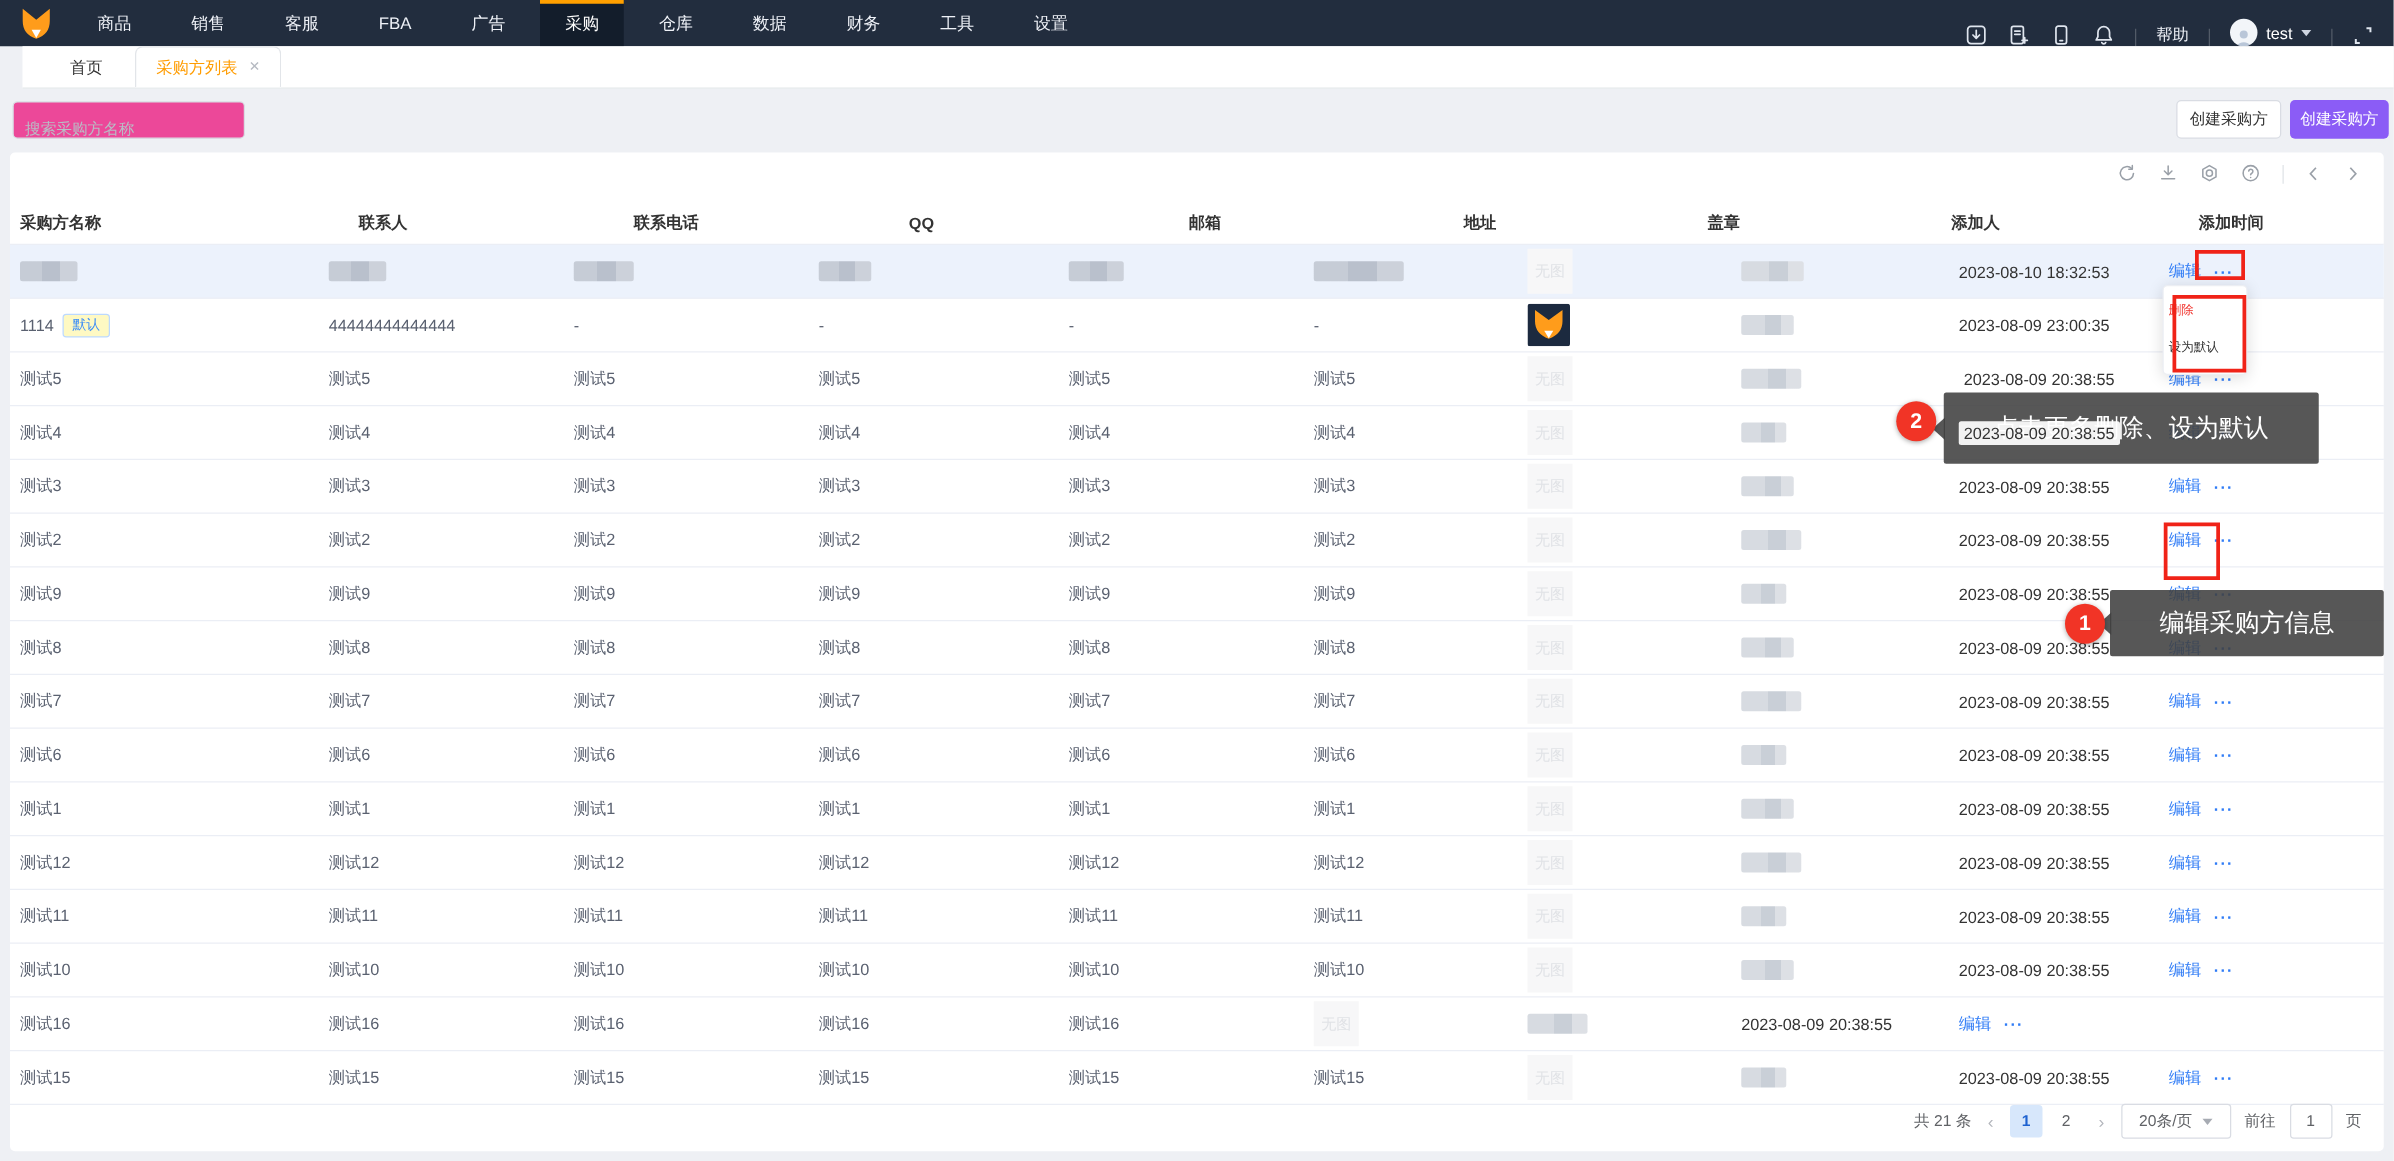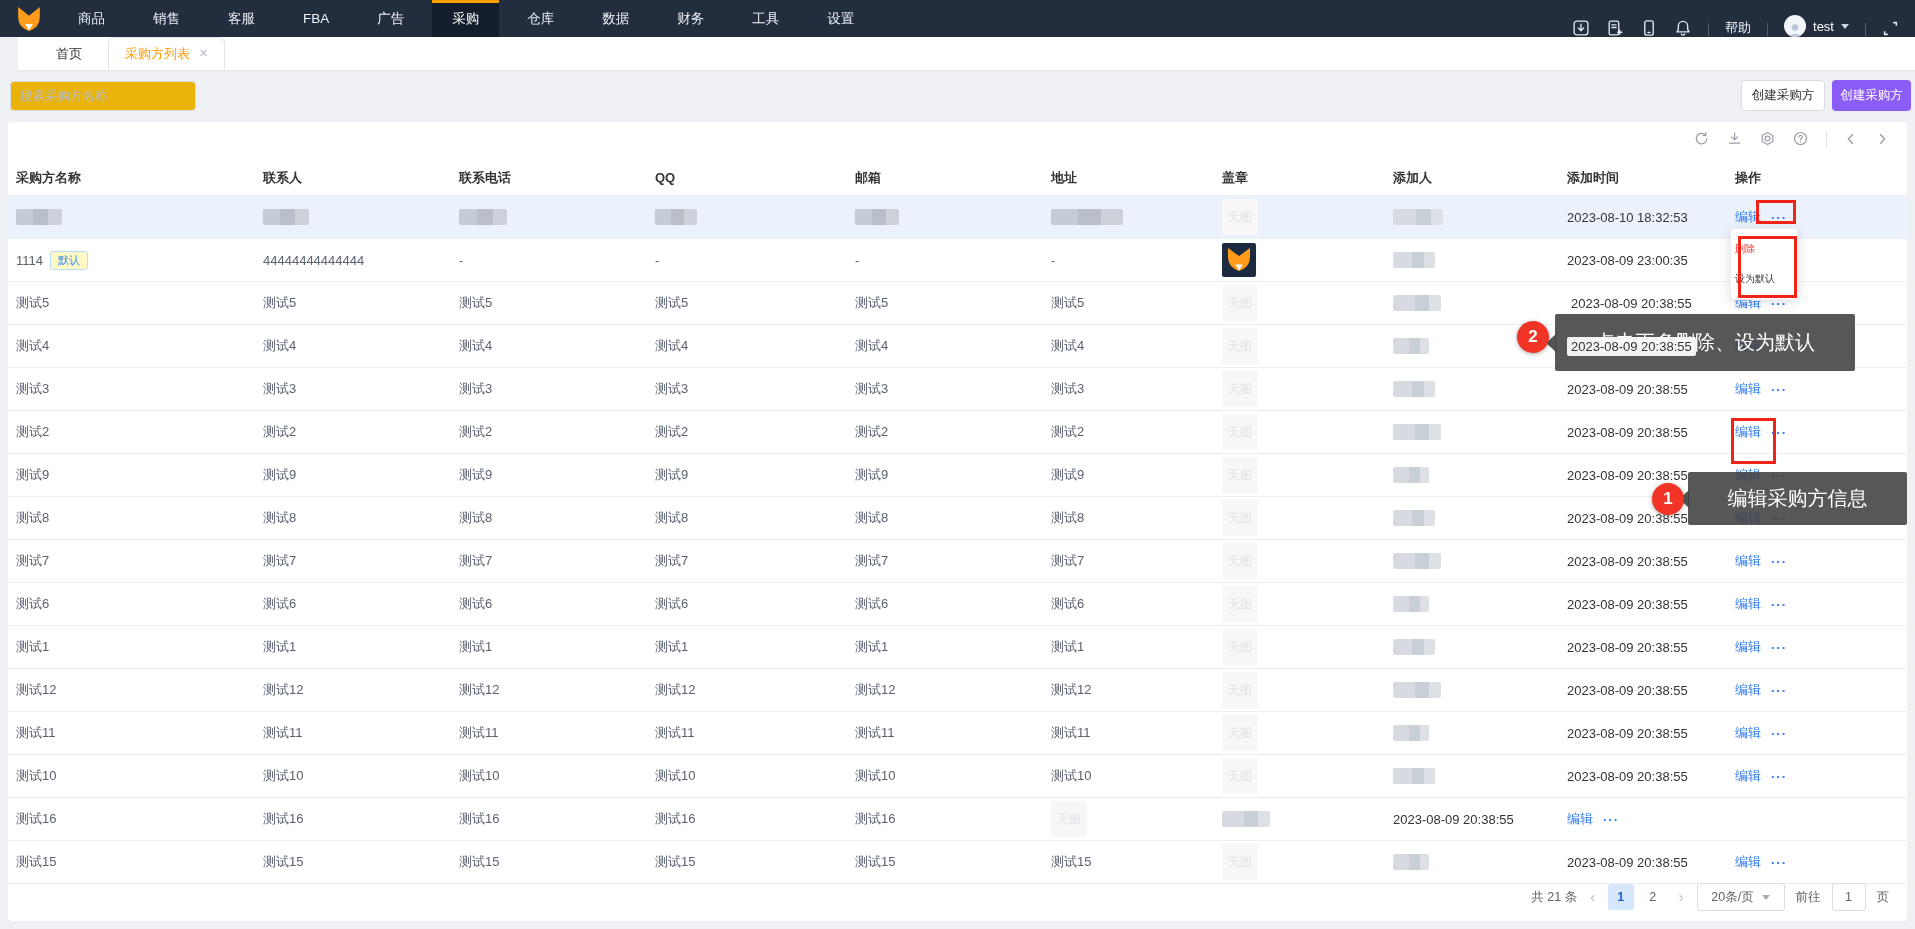--- a/index.html
+++ b/index.html
@@ -24,31 +24,31 @@
   .user-box { display:flex; align-items:center; gap:7px; cursor:pointer; }
   .avatar { width:22px; height:22px; border-radius:50%; background:#f2f5f9; display:flex; align-items:flex-end; justify-content:center; overflow:hidden; }
   .username { font-size:13px; color:#fff; }
   .caret { width:0; height:0; border:4px solid transparent; border-top:5px solid #cfd6e2; margin-top:4px; }
   
   .tabstrip { position:absolute; top:37px; left:0; right:0; height:34px; background:#fff; border-bottom:1px solid #e4e7ea; display:flex; align-items:flex-end; padding-left:22px; gap:10px;margin-left:18px; }
   .tab { height:33px; display:flex; align-items:center; font-size:13px; color:#333; padding:0 16px; cursor:pointer; }
   .tab.active { border:1px solid #e2e5e9; border-bottom-color:#fff; border-radius:6px 6px 0 0; color:#ff9c00; gap:9px; background:#fff; }
   .tab-close { color:#b6bac2; font-size:11px; }
   
-  .search-box { position:absolute; left:10px; top:81px; width:186px; height:30px; background:#eab308; border:1px solid #d9dce3; border-radius:4px; display:flex; align-items:center; padding-right:8px; }
+  .search-box { position:absolute; left:10px; top:81px; width:186px; height:30px; background:#ec4899; border:1px solid #d9dce3; border-radius:4px; display:flex; align-items:flex-end; padding-right:8px; }
   .search-input { border:none; outline:none; flex:1; padding:0 9px; font-size:12.5px; color:#333; background:transparent; font-family:inherit; }
   .search-input::placeholder { color:#b9bdc6; }
   .btn-import { position:absolute; top:80px; left:1741px; width:84px; height:31px; background:#fff; border:1px solid #d9dce3; border-radius:4px; font-size:12.5px; color:#333; line-height:29px; text-align:center; cursor:pointer; }
   .btn-create { position:absolute; top:80px; left:1832px; width:79px; height:31px; background:#8b5cf6; border:none; color:#fff; border-radius:4px; font-size:12.5px; line-height:31px; text-align:center; cursor:pointer; }
   
   .card { position:absolute; left:8px; top:122px; width:1899px; height:799px; background:#fff; border-radius:4px; }
   .card-toolbar { position:absolute; top:9px; right:18px; display:flex; align-items:center; gap:17px; }
   .toolbar-divider { width:1px; height:15px; background:#e0e3e8; }
   .grid-cols { display:grid; grid-template-columns:247px 196px 196px 200px 196px 171px 171px 174px 168px 1fr; align-items:center; }
-  .thead { position:absolute; top:38px; left:0; right:0; height:36px; border-bottom:1px solid #ebeef5; font-weight:700; font-size:13px; color:#333; }
+  .thead { position:absolute; top:38px; left:0; right:0; height:36px; border-bottom:1px solid #ebeef5; font-weight:700; font-size:13px; color:#333;gap:24px; }
   .th { padding-left:8px; }
   #tbody { position:absolute; top:74px; left:0; right:0;border-radius:24px; }
   .tr { height:43px; border-bottom:1px solid #ebeef5; font-size:13px; color:#5a6170; }
   .tr.selected { background:#ecf2fc; }
   .td { padding-left:8px; display:flex; align-items:center; gap:7px; min-height:100%; }
   .td.time { color:#333; position:relative; }
   .td.time.raise { z-index:6; }
   .time-chip { background:rgba(255,255,255,.92); padding:2px 4px; border-radius:2px; }
   .redact { display:inline-block; height:16px; border-radius:2px; background:linear-gradient(90deg,#c6ccd6 0 38%,#b9c0cc 38% 70%,#ccd1da 70%); }
   .redact.light { background:linear-gradient(90deg,#d7dbe1 0 45%,#c9cfd7 45% 75%,#dde0e5 75%); }

